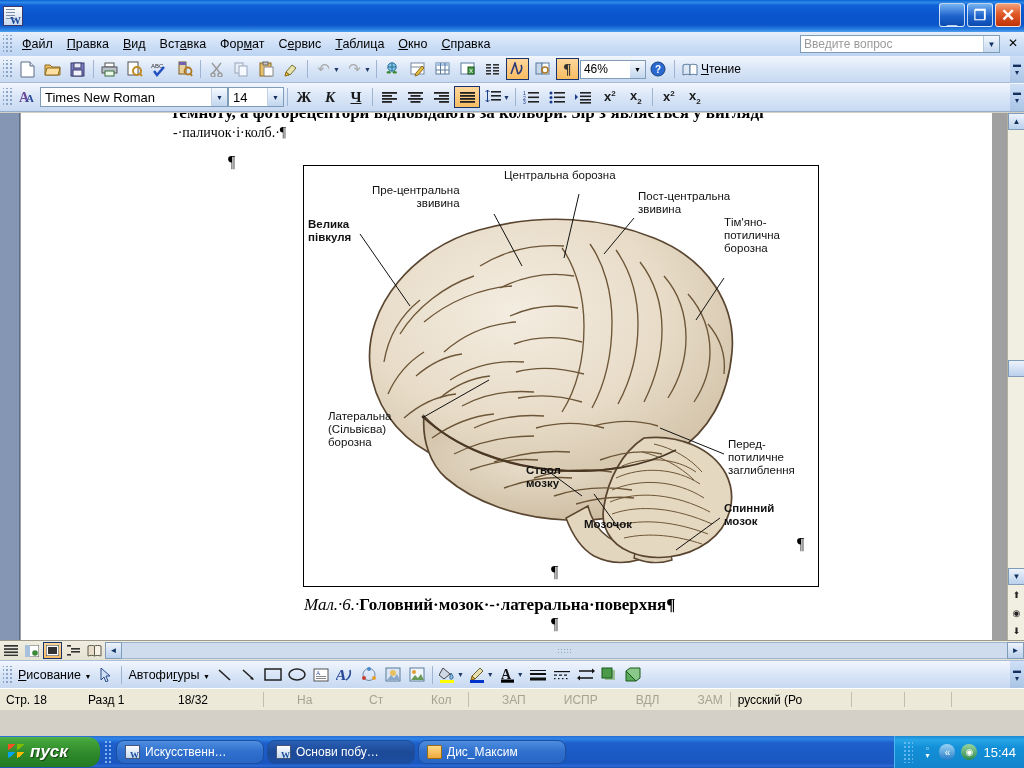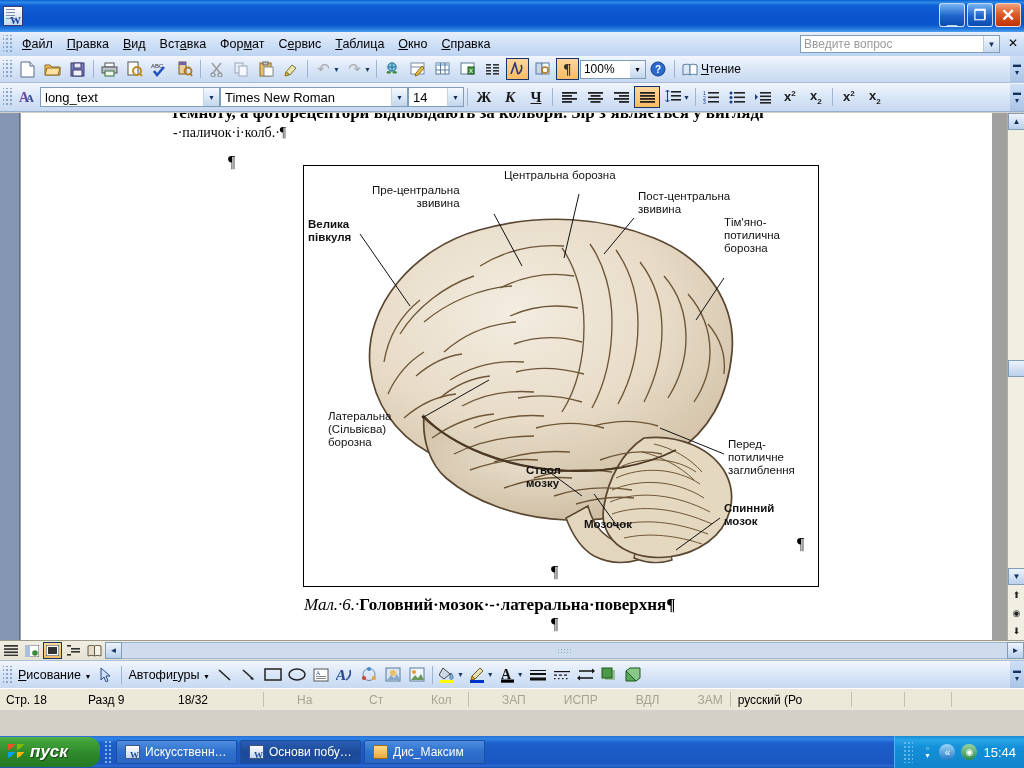--- a/index.html
+++ b/index.html
@@ -242,21 +242,21 @@
     text-shadow: 1px 1px 1px rgba(0,0,0,.5); }
   .tb-grip { width: 8px; height: 24px; margin: 0 4px; flex: none;
     background-image: radial-gradient(circle,#7fb0ef 38%,transparent 40%);
     background-size: 4px 4px; }
   .taskitem {
     height: 24px; flex: none; display: flex; align-items: center; gap: 5px;
     padding: 0 8px; margin-right: 3px; border-radius: 2px;
     background: linear-gradient(to bottom,#4d8ee0,#2f6fcd 50%,#2a66c4);
     border: 1px solid #1d4f9e; color: #fff; font-size: 12px; white-space: nowrap;
   }
-  .taskitem.wide { width: 121px; }
+  .taskitem.wide { width: 148px; border-radius: 8px; }
   .ti-icon { width: 15px; height: 14px; flex: none; position: relative;
     background: linear-gradient(to bottom,#fbfdff,#c5d8ef); border: 1px solid #46567b; }
   .ti-icon:after { content: "W"; position: absolute; right: 0; bottom: -2px;
     font: bold 9px "Liberation Serif", serif; color: #1b4b9c; }
   .ti-icon.folder { background: linear-gradient(to bottom,#ffd98a,#eca93c);
     border: 1px solid #9a6b12; border-radius: 1px; }
   .ti-icon.folder:after { content: ""; }
   .tray {
     margin-left: auto; height: 32px; flex: none; display: flex; align-items: center;
     gap: 6px; padding: 0 8px;
@@ -450,21 +450,21 @@
       <svg width="15" height="14" viewBox="0 0 15 14">
           <rect x="1" y="1" width="6" height="11" fill="#c8d8ec" stroke="#5a7a9a"></rect>
           <rect x="7" y="1" width="7" height="11" fill="#fff" stroke="#5a7a9a"></rect>
           <circle cx="10" cy="8" r="3" fill="none" stroke="#b07820" stroke-width="1.5"></circle>
         </svg>
       </div>
     <div class="tbtn on">
         <span style="font-family:'Liberation Serif',serif;font-size:15px;font-weight:bold;">¶</span>
       </div>
     <div class="zoombox">
-      <span>100%</span>
+      <span>46%</span>
       <span class="dd">▼</span>
     </div>
     <div class="tbtn">
       <svg width="16" height="16" viewBox="0 0 16 16">
           <circle cx="8" cy="8" r="7" fill="#2a6ad0" stroke="#16407e"></circle>
           <text x="8" y="12" font-size="10" fill="#fff" text-anchor="middle" font-family="sans-serif" font-weight="bold">?</text>
         </svg>
       </div>
     <div class="sep"></div>
     <div class="readbtn">
@@ -481,24 +481,20 @@
   </div>
 
   <div class="toolbar tb2">
     <div class="grip"></div>
     <div class="tbtn">
       <svg width="18" height="18" viewBox="0 0 18 18">
           <text x="0" y="14" font-size="14" font-family="serif" font-weight="bold" fill="#6a4a9a">A</text>
           <text x="7" y="14" font-size="11" font-family="serif" font-weight="bold" fill="#2a4a9a">A</text>
         </svg>
       </div>
-    <div class="stylebox">
-      <span>long_text</span>
-      <span class="dd">▼</span>
-    </div>
     <div class="fontbox">
       <span>Times New Roman</span>
       <span class="dd">▼</span>
     </div>
     <div class="sizebox">
       <span>14</span>
       <span class="dd">▼</span>
     </div>
     <div class="sep"></div>
     <div class="fbtn">
@@ -950,21 +946,21 @@
         </svg>
       </div>
     <div class="tb-overflow">
       <span style="line-height:7px;">▬</span>
         <span>▾</span>
     </div>
   </div>
 
   <div class="statusbar">
     <div class="cell" style="min-width:82px;">Стр. 18</div>
-    <div class="cell" style="min-width:90px;">Разд 9</div>
+    <div class="cell" style="min-width:90px;">Разд 1</div>
     <div class="cell" style="min-width:90px;">18/32</div>
     <div class="vdiv"></div>
     <div class="cell dim" style="min-width:72px;">На</div>
     <div class="cell dim" style="min-width:62px;">Ст</div>
     <div class="cell dim" style="min-width:68px;">Кол</div>
     <div class="vdiv"></div>
     <div class="cell dim">ЗАП</div>
     <div class="cell dim">ИСПР</div>
     <div class="cell dim">ВДЛ</div>
     <div class="cell dim">ЗАМ</div>

